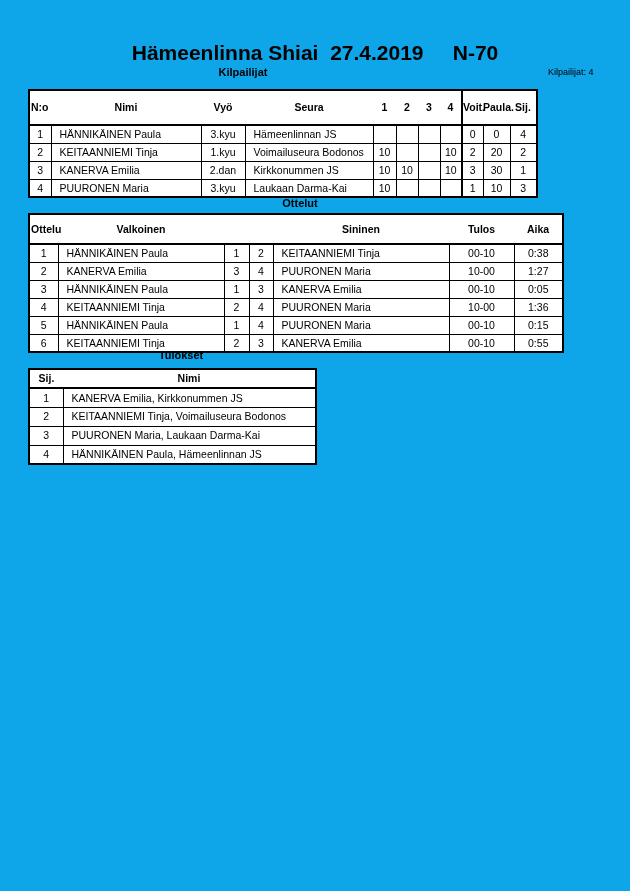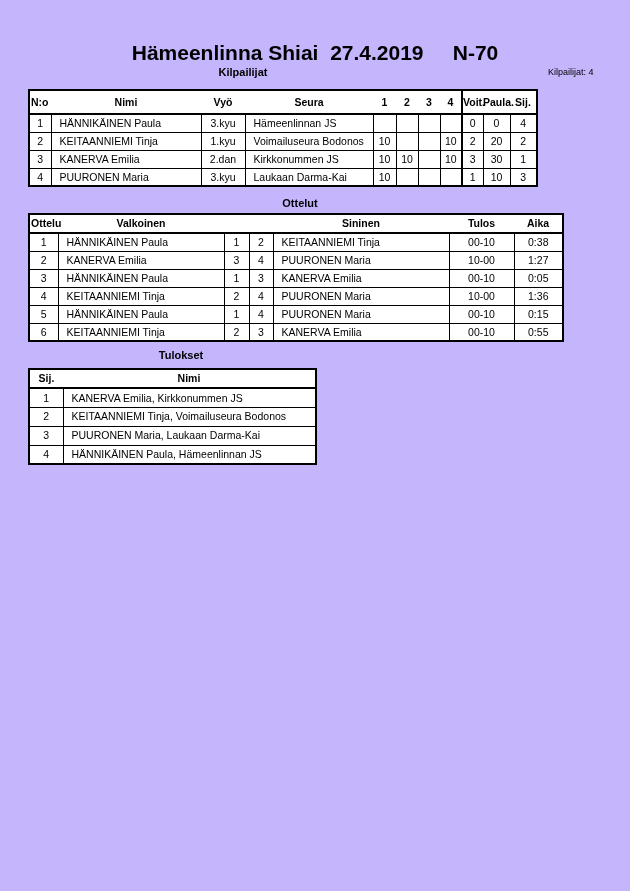--- a/index.html
+++ b/index.html
@@ -1,20 +1,20 @@
 <!DOCTYPE html>
 <html><head>
 <meta charset="utf-8">
 <style>
   html, body { margin: 0; padding: 0; background: #ffffff; }
   .page {
     position: relative;
     width: 630px;
     height: 891px;
-    background: #c4b5fd;
+    background: #0ea5e9;
     color: #000000;
     font-family: "Liberation Sans", sans-serif;
     overflow: hidden;
   }
   .doc-title {
     position: absolute;
     top: 41px;
     left: 0;
     width: 630px;
     text-align: center;
@@ -57,24 +57,24 @@
   table.rpt th {
     font-weight: bold;
     border: none;
     border-bottom: 2px solid #000000;
   }
   table.rpt td { border: 1px solid #000000; text-align: center; }
   table.rpt th.left, table.rpt td.left { text-align: left; padding-left: 8px; }
   table.rpt th.hleft { text-align: left; padding-left: 1px; }
   .thickL { border-left: 2px solid #000000 !important; }
   #tbl-kilpailijat { left: 28px; top: 89px;  width: 508px; }
-  #tbl-kilpailijat tr.hdr  { height: 24px; border-radius: 9px; }
+  #tbl-kilpailijat tr.hdr  { height: 35px; border-radius: 9px; }
   #tbl-kilpailijat tr.row  { height: 18px; }
   #tbl-ottelut     { left: 28px; top: 213px; width: 534px; }
-  #tbl-ottelut tr.hdr { height: 19px; }
+  #tbl-ottelut tr.hdr { height: 30px; }
   #tbl-ottelut tr.row { height: 18px; }
   #tbl-tulokset    { left: 28px; top: 368px; width: 287px; }
   #tbl-tulokset tr.hdr { height: 19px; }
   #tbl-tulokset tr.row { height: 19px; }
 </style>
 </head>
 <body>
 
 <div class="page">
 

